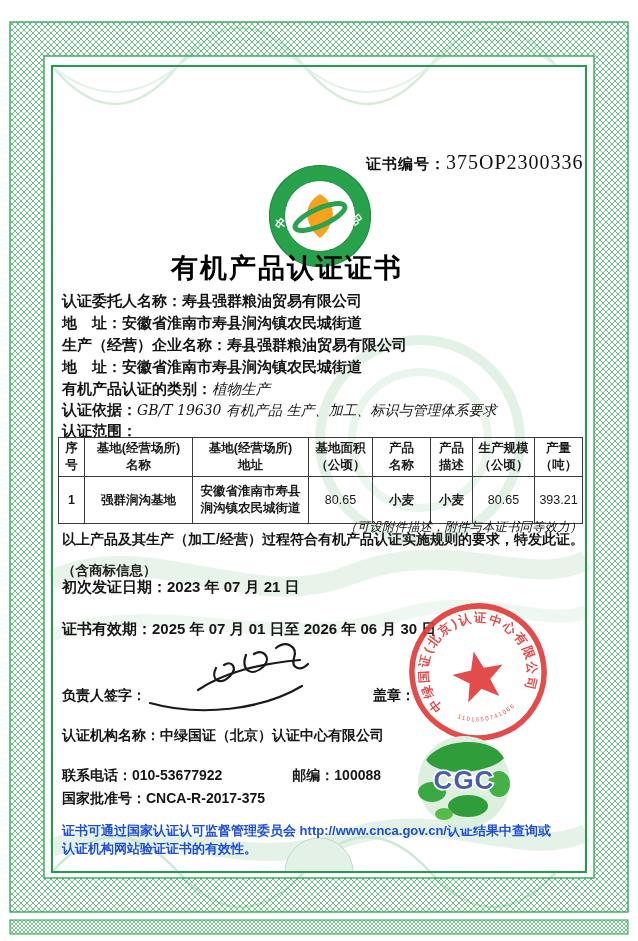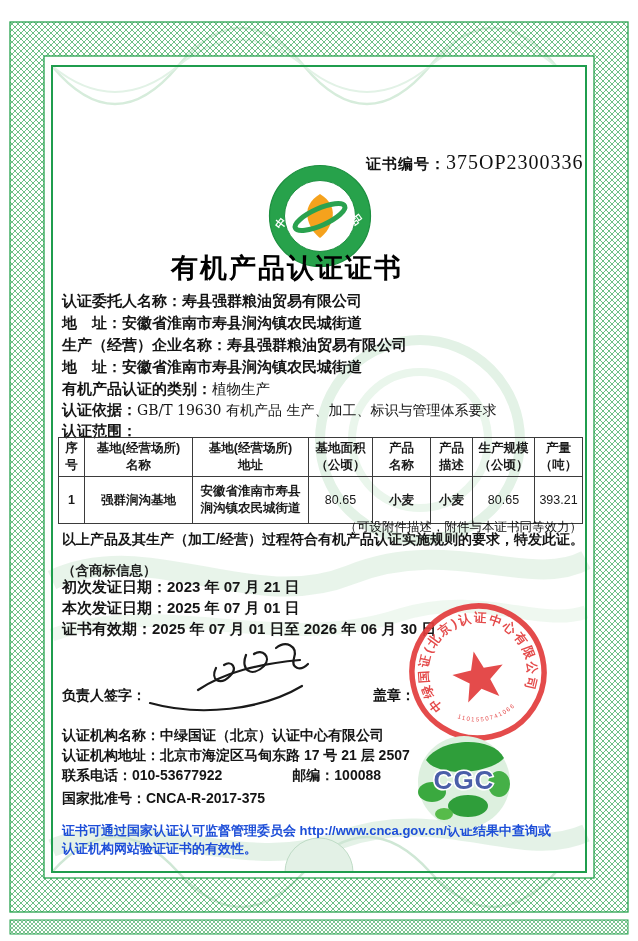--- a/index.html
+++ b/index.html
@@ -5,21 +5,21 @@
   html,body{margin:0;padding:0;background:#fff;}
   .page{position:relative;width:638px;height:941px;background:#ffffff;overflow:hidden;
         font-family:"Liberation Sans",sans-serif;color:#111;}
   svg.layer{position:absolute;left:0;top:0;pointer-events:none;}
   .z0{z-index:0}.z1{z-index:1}.z3{z-index:6}
   .content{position:absolute;left:0;top:0;width:638px;height:941px;z-index:3;}
   .abs{position:absolute;}
   .line{position:absolute;left:62px;white-space:nowrap;font-size:15px;color:#151515;}
   .lbl{font-weight:bold;}
   .val{font-weight:bold;}
-  .kai{font-family:"DejaVu Serif",serif;font-weight:normal;}
+  .kai{font-family:"DejaVu Serif",serif;font-style:italic;font-weight:normal;}
   .certno-label{font-weight:bold;font-size:15px;letter-spacing:1px;}
   .certno-value{font-family:"Liberation Serif",serif;font-size:20px;letter-spacing:1px;}
   .title{position:absolute;left:0;top:250px;width:574px;text-align:center;
          font-size:27px;font-weight:bold;letter-spacing:2px;color:#000;}
   table.scope{position:absolute;left:58px;top:437px;width:524px;border-collapse:collapse;
               table-layout:fixed;background:transparent;}
   table.scope th,table.scope td{border:1.5px solid #3b3b3b;text-align:center;vertical-align:middle;
               padding:1px 2px;color:#1a1a1a;}
   table.scope th{font-size:12.5px;font-weight:bold;line-height:1.35;height:36px;}
   table.scope td{font-size:12.5px;height:44px;}
@@ -171,37 +171,31 @@
       </table>
 
     <div class="attach-note kai">（可设附件描述，附件与本证书同等效力）</div>
 
     <div class="line" style="top:531px;font-size:14px;font-weight:bold;">以上产品及其生产（加工/经营）过程符合有机产品认证实施规则的要求，特发此证。</div>
     <div class="line small-line" style="top:562px;font-weight:bold;">（含商标信息）</div>
 
     <div class="line" style="top:578px;">
       <span class="lbl">初次发证日期：</span><span class="val">2023 年 07 月 21 日</span>
     </div>
-    <div class="line" style="top:599px;">
-      <span class="lbl">本次发证日期：</span><span class="val">2025 年 07 月 01 日</span>
-    </div>
     <div class="line" style="top:620px;">
       <span class="lbl">证书有效期：</span><span class="val">2025 年 07 月 01 日至 2026 年 06 月 30 日</span>
     </div>
 
     <div class="line" style="top:687px;font-size:14px;">
       <span class="lbl">负责人签字：</span>
     </div>
     <div class="abs" style="left:373px;top:687px;font-size:14px;font-weight:bold;">盖章：</div>
 
     <div class="line org-line" style="top:727px;">
       <span class="lbl">认证机构名称：</span><span class="val">中绿国证（北京）认证中心有限公司</span>
-    </div>
-    <div class="line org-line" style="top:747px;">
-      <span class="lbl">认证机构地址：</span><span class="val">北京市海淀区马甸东路 17 号 21 层 2507</span>
     </div>
     <div class="line org-line" style="top:767px;">
       <span class="lbl">联系电话：</span><span class="val">010-53677922</span><span class="lbl pc-label">邮编：</span><span class="val">100088</span>
     </div>
     <div class="line org-line" style="top:790px;">
       <span class="lbl">国家批准号：</span><span class="val">CNCA-R-2017-375</span>
     </div>
 
     <div class="line footer-line" style="top:822px;">证书可通过国家认证认可监督管理委员会 http://www.cnca.gov.cn/认证结果中查询或</div>
     <div class="line footer-line" style="top:840px;">认证机构网站验证证书的有效性。</div>

